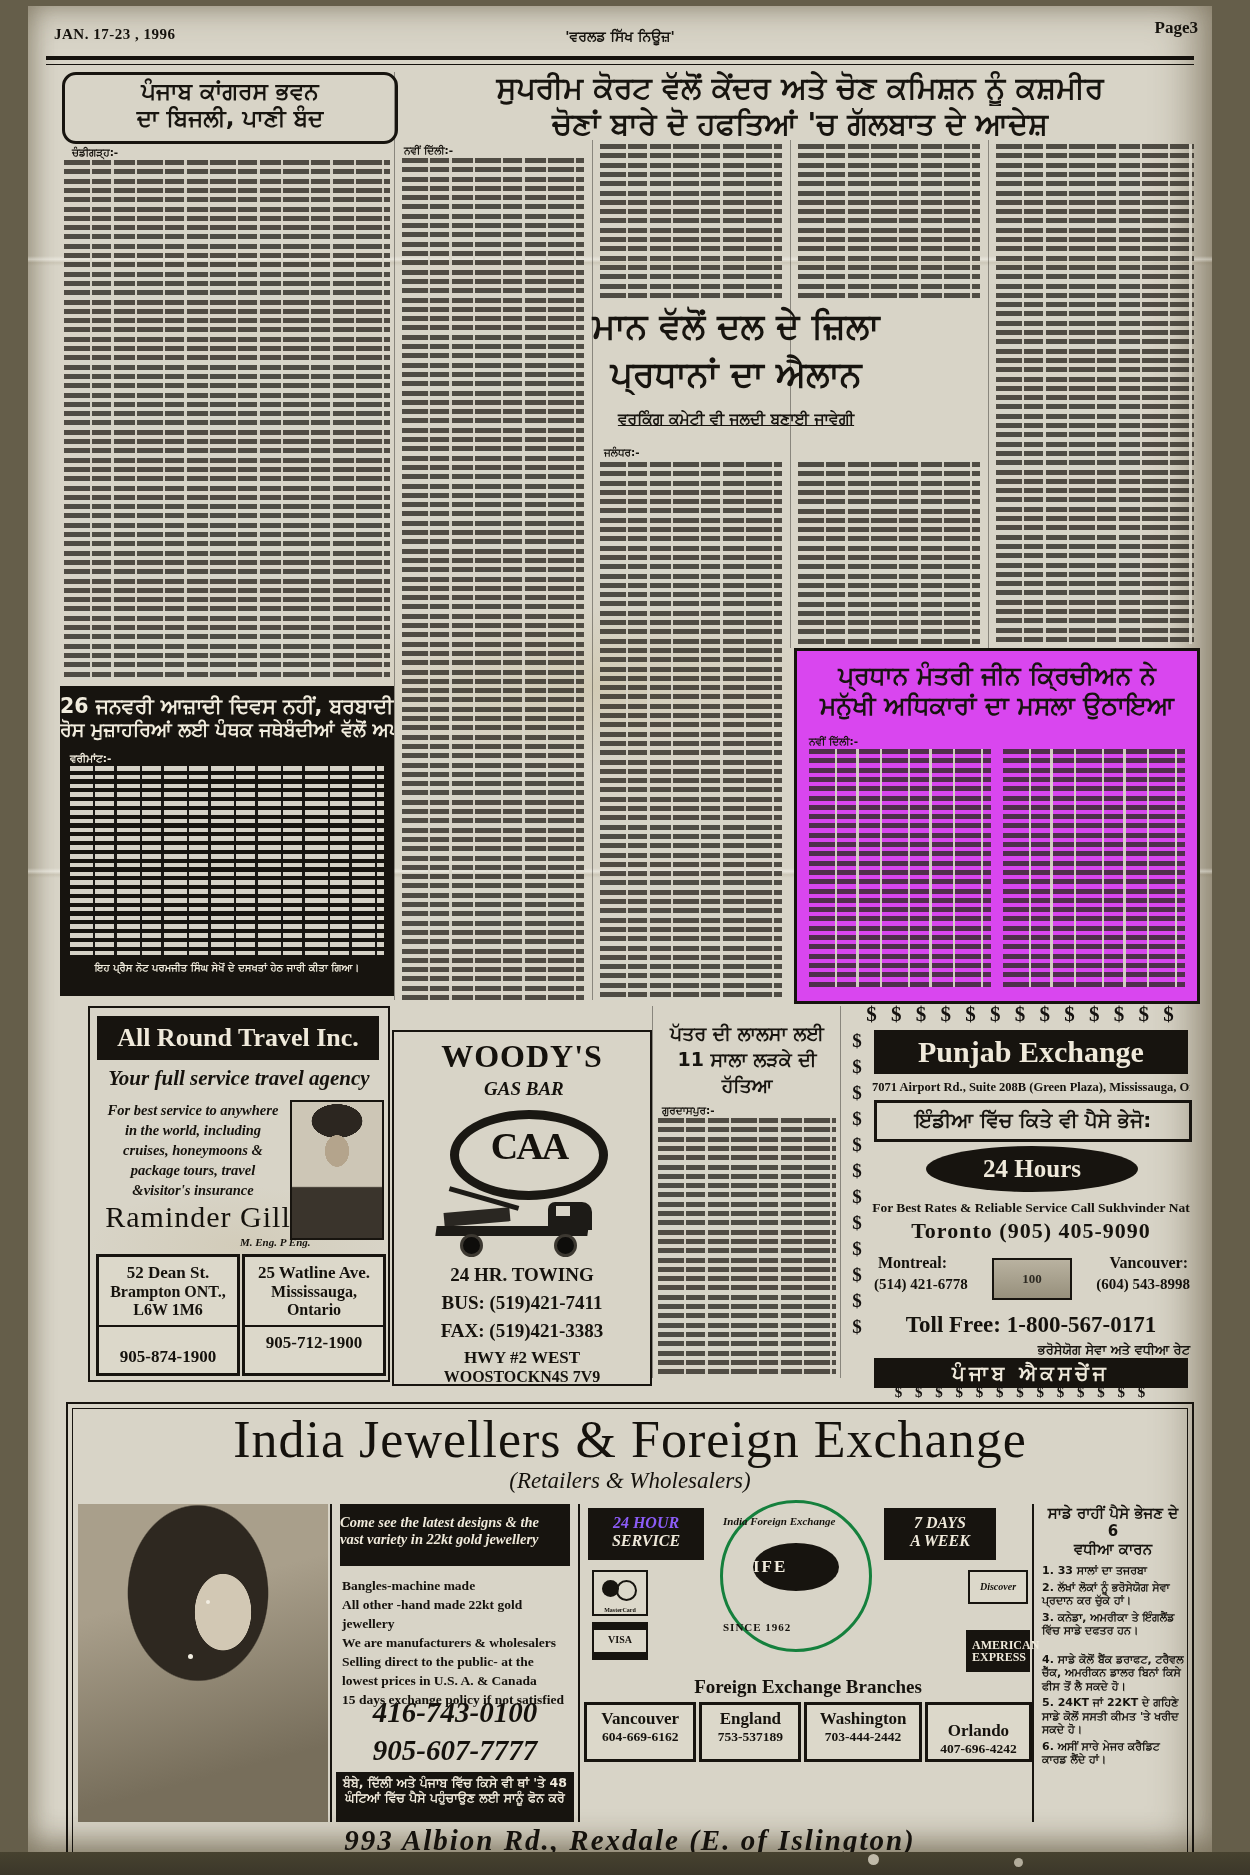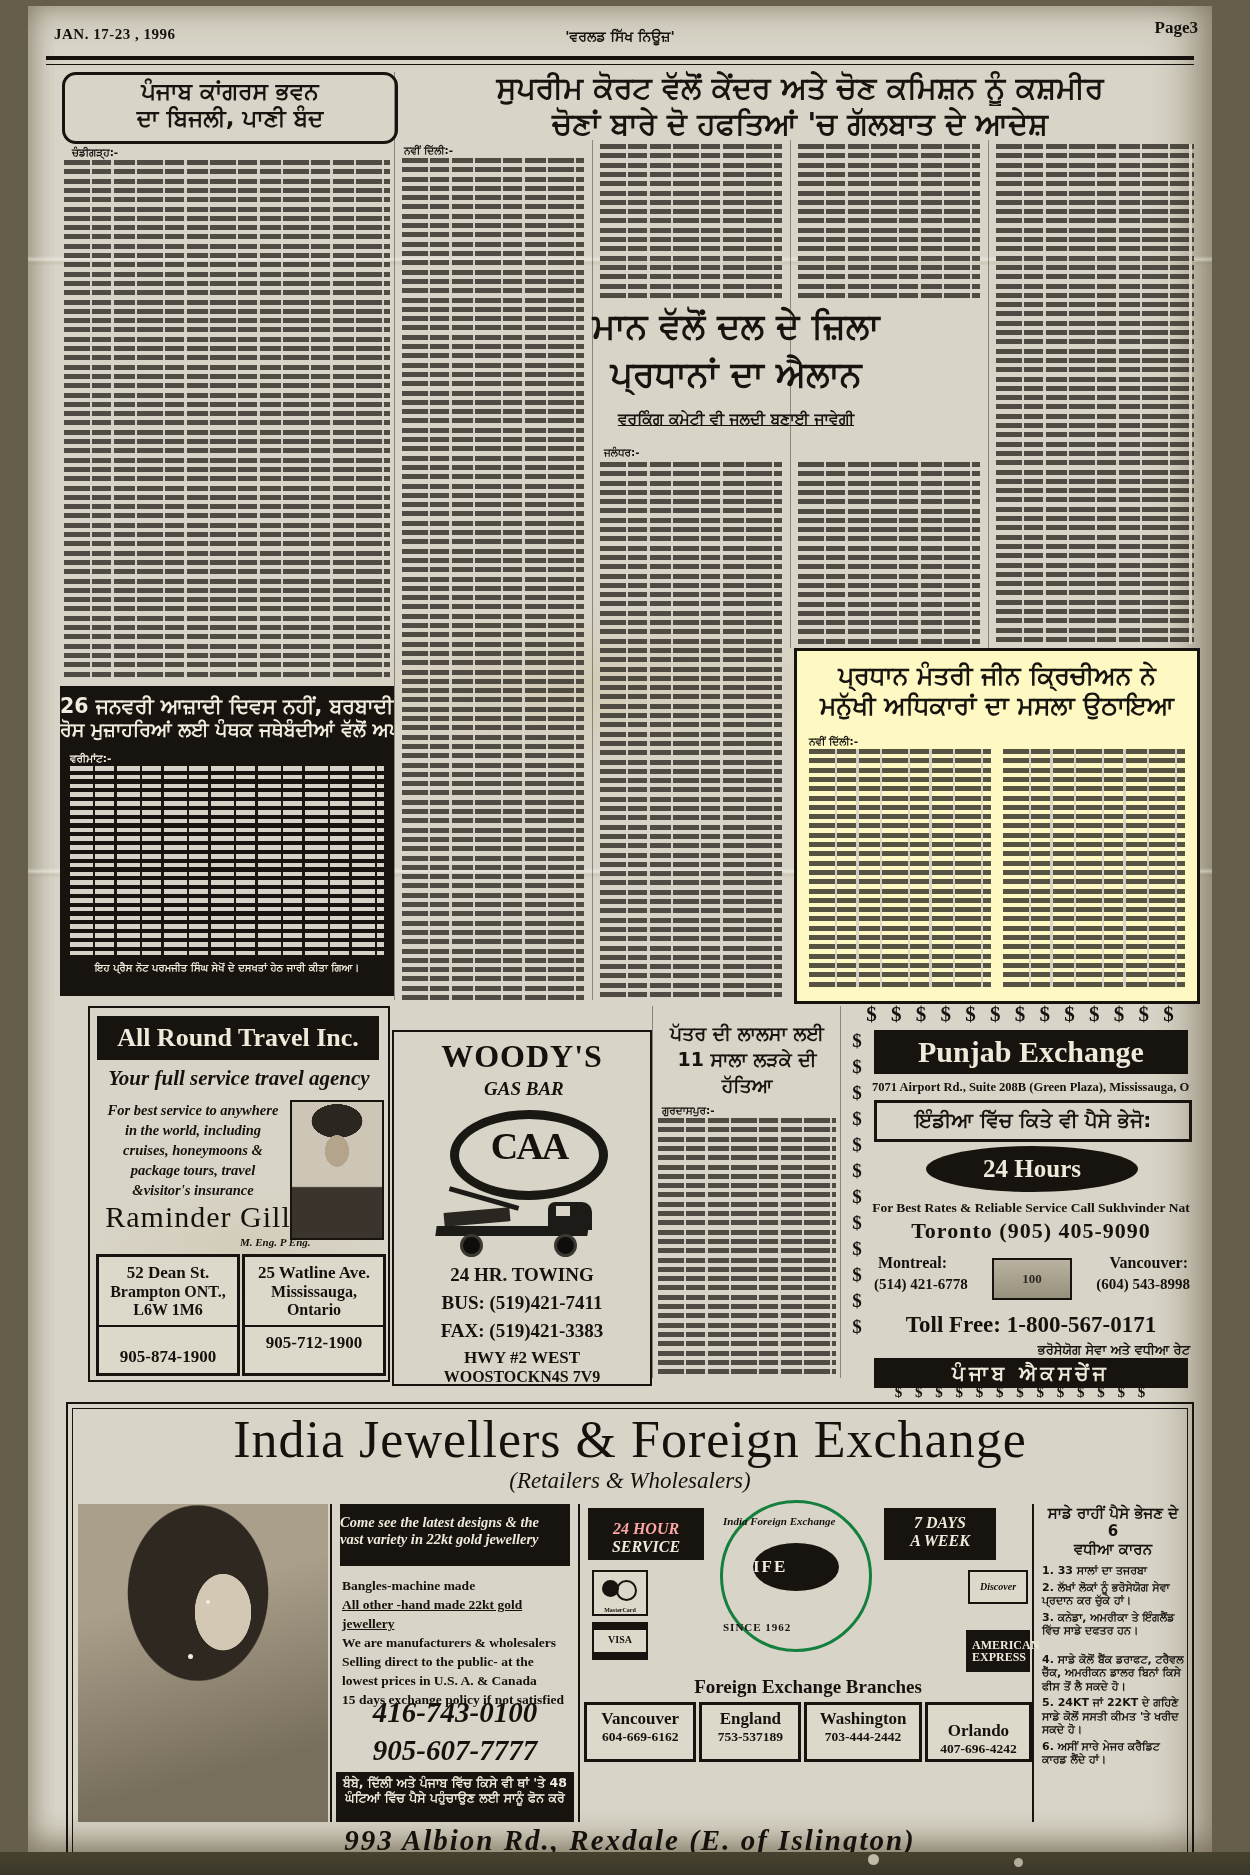--- a/index.html
+++ b/index.html
@@ -83,21 +83,21 @@
     <div class="abs sim" style="left:770px;top:138px;width:182px;height:158px;"></div>
     <div class="abs sim" style="left:968px;top:138px;width:198px;height:500px;"></div>
 
     <div class="abs hl pa" style="left:540px;top:300px;width:336px;font-size:35px;">ਮਾਨ ਵੱਲੋਂ ਦਲ ਦੇ ਜ਼ਿਲਾ</div>
     <div class="abs hl pa" style="left:540px;top:348px;width:336px;font-size:35px;">ਪ੍ਰਧਾਨਾਂ ਦਾ ਐਲਾਨ</div>
     <div class="abs hl pa" style="left:540px;top:404px;width:336px;font-size:15.5px;text-decoration:underline;">ਵਰਕਿੰਗ ਕਮੇਟੀ ਵੀ ਜਲਦੀ ਬਣਾਈ ਜਾਵੇਗੀ</div>
     <span class="abs lead" style="left:576px;top:440px;">ਜਲੰਧਰ:-</span>
     <div class="abs sim" style="left:572px;top:456px;width:182px;height:538px;"></div>
     <div class="abs sim" style="left:770px;top:456px;width:182px;height:182px;"></div>
 
-    <div class="abs" style="left:766px;top:642px;width:400px;height:350px;border:3px solid #17140f;background:#fef9c3;">
+    <div class="abs" style="left:766px;top:642px;width:400px;height:350px;border:3px solid #17140f;background:#d946ef;">
       <div class="hl pa" style="font-size:25px;margin-top:10px;">ਪ੍ਰਧਾਨ ਮੰਤਰੀ ਜੀਨ ਕ੍ਰਿਚੀਅਨ ਨੇ</div>
       <div class="hl pa" style="font-size:25px;">ਮਨੁੱਖੀ ਅਧਿਕਾਰਾਂ ਦਾ ਮਸਲਾ ਉਠਾਇਆ</div>
       <span class="lead" style="position:absolute;left:12px;top:84px;">ਨਵੀਂ ਦਿੱਲੀ:-</span>
       <div class="sim" style="position:absolute;left:12px;top:98px;width:182px;height:238px;"></div>
       <div class="sim" style="position:absolute;left:206px;top:98px;width:182px;height:238px;"></div>
     </div>
 
     <div class="abs adborder" style="left:60px;top:1000px;width:298px;height:372px;">
       <div class="blackbox" style="position:absolute;left:7px;top:8px;width:282px;height:44px;text-align:center;">
         <span class="serif" style="color:#efe9da;font-weight:700;font-size:26px;line-height:44px;">All Round Travel Inc.</span>
@@ -218,33 +218,33 @@
         <div style="position:absolute;left:128px;top:96px;width:4px;height:4px;border-radius:50%;background:#f2eee2;"></div>
         <div style="position:absolute;left:110px;top:150px;width:5px;height:5px;border-radius:50%;background:#f2eee2;"></div>
       </div>
 
       <div class="blackbox" style="position:absolute;left:272px;top:100px;width:230px;height:62px;">
         <div class="serif" style="color:#efe9da;font-weight:700;font-style:italic;font-size:14.5px;margin-top:10px;">Come see the latest designs &amp; the</div>
         <div class="serif" style="color:#efe9da;font-weight:700;font-style:italic;font-size:14.5px;">vast variety in 22kt gold jewellery</div>
       </div>
       <div style="position:absolute;left:274px;top:172px;width:228px;">
         <div class="serif" style="font-weight:700;font-size:13.5px;line-height:19px;">Bangles-machine made</div>
-        <div class="serif" style="font-weight:700;font-size:13.5px;line-height:19px;text-decoration:underline;">All other -hand made 22kt gold jewellery</div>
+        <div class="serif" style="font-weight:700;font-size:13.5px;line-height:19px;">All other -hand made 22kt gold jewellery</div>
         <div class="serif" style="font-weight:700;font-size:13.5px;line-height:19px;">We are manufacturers &amp; wholesalers</div>
         <div class="serif" style="font-weight:700;font-size:13.5px;line-height:19px;">Selling direct to the public- at the lowest prices in U.S. A. &amp; Canada</div>
         <div class="serif" style="font-weight:700;font-size:13.5px;line-height:19px;">15 days exchange policy if not satisfied</div>
       </div>
       <div class="serif" style="position:absolute;left:272px;top:292px;width:230px;text-align:center;font-weight:700;font-style:italic;font-size:29px;">416-743-0100</div>
       <div class="serif" style="position:absolute;left:272px;top:330px;width:230px;text-align:center;font-weight:700;font-style:italic;font-size:29px;">905-607-7777</div>
       <div class="blackbox" style="position:absolute;left:268px;top:368px;width:238px;height:50px;text-align:center;padding:3px 4px;box-sizing:border-box;">
         <span class="pa" style="color:#efe9da;font-weight:700;font-size:12.5px;line-height:15px;display:block;">ਬੰਬੇ, ਦਿੱਲੀ ਅਤੇ ਪੰਜਾਬ ਵਿੱਚ ਕਿਸੇ ਵੀ ਥਾਂ 'ਤੇ 48 ਘੰਟਿਆਂ ਵਿੱਚ ਪੈਸੇ ਪਹੁੰਚਾਉਣ ਲਈ ਸਾਨੂੰ ਫੋਨ ਕਰੋ</span>
       </div>
 
       <div class="blackbox" style="position:absolute;left:520px;top:104px;width:116px;height:52px;text-align:center;">
-        <div class="serif" style="color:#fca5a5;font-weight:700;font-style:italic;font-size:16px;margin-top:12px;">24 HOUR</div>
+        <div class="serif" style="color:#8b5cf6;font-weight:700;font-style:italic;font-size:16px;margin-top:6px;">24 HOUR</div>
         <div class="serif" style="color:#efe9da;font-weight:700;font-style:italic;font-size:16px;">SERVICE</div>
       </div>
       <div style="position:absolute;left:652px;top:96px;width:146px;height:146px;border:3px solid #15803d;border-radius:50%;text-align:left;">
         <div class="serif" style="font-weight:700;font-style:italic;font-size:11px;margin-top:12px;">India Foreign Exchange</div>
         <div class="blackbox" style="position:absolute;left:30px;top:40px;width:86px;height:48px;border-radius:50%;">
           <span class="serif" style="color:#efe9da;font-weight:700;font-size:17px;line-height:48px;letter-spacing:2px;">IFE</span>
         </div>
         <div class="serif" style="position:absolute;bottom:16px;width:100%;font-weight:700;font-size:11px;letter-spacing:1px;">SINCE 1962</div>
       </div>
       <div class="blackbox" style="position:absolute;left:816px;top:104px;width:112px;height:52px;text-align:center;">

